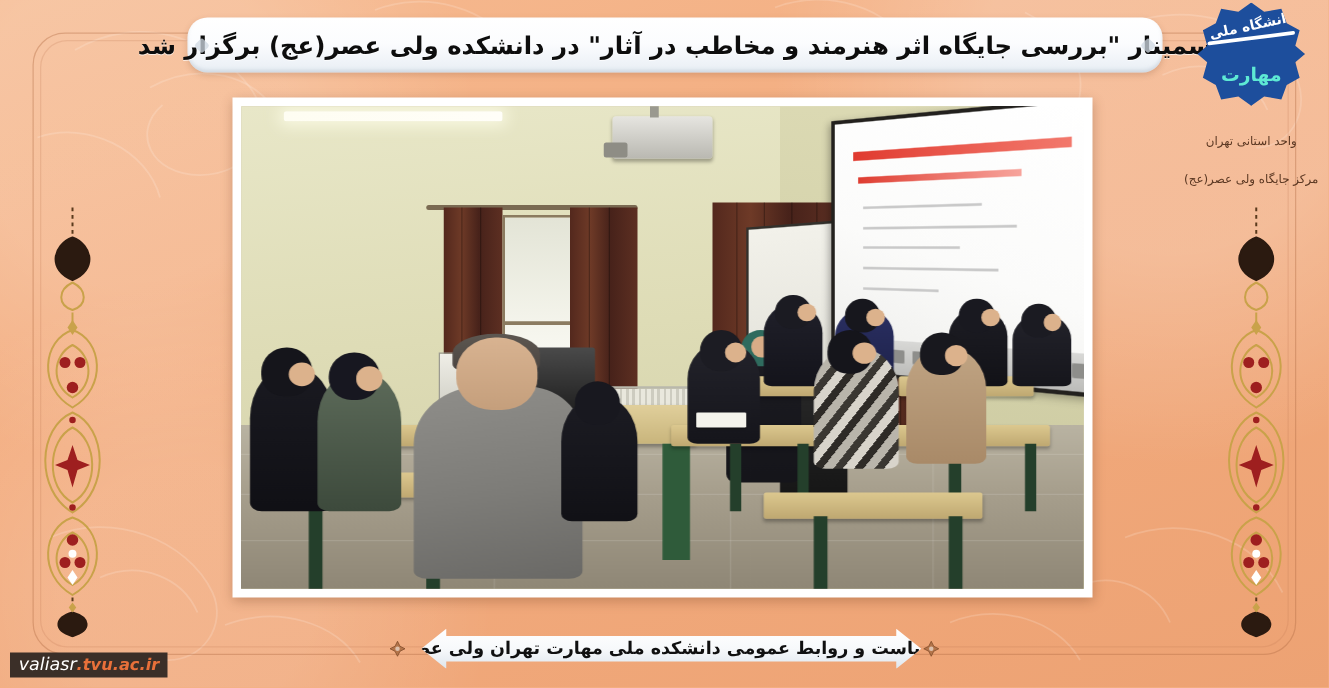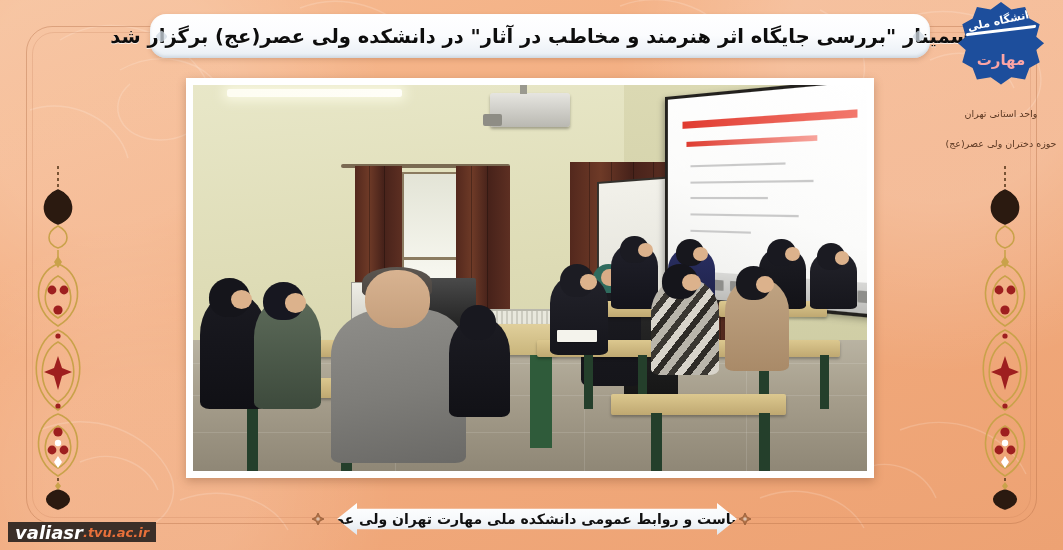--- a/index.html
+++ b/index.html
@@ -73,21 +73,21 @@
   }
   .logo-shield .lg-mid{
     position:absolute;top:27px;left:8px;right:8px;height:13px;
   }
   .logo-shield .lg-mid i{
     display:block;height:3px;background:#fff;border-radius:3px;
     transform:skewY(-7deg);
   }
   .logo-shield .lg-bot{
     position:absolute;bottom:16px;left:0;right:0;text-align:center;
-    color:#fca5a5;font-size:15px;font-weight:bold;direction:rtl;
+    color:#5eead4;font-size:15px;font-weight:bold;direction:rtl;
   }
   .logo-sub{
     margin-top:6px;text-align:center;direction:rtl;color:#4b2a16;
     font-size:9.5px;line-height:1.55;opacity:.9;
   }
   .logo-sub span{display:block;white-space:nowrap;margin-top:16px;}
 
   
   .ornament{position:absolute;top:160px;width:60px;height:350px;}
   .ornament.left{left:28px;}
@@ -214,21 +214,21 @@
   }
   .diamond-orn.left{left:311px;}
   .diamond-orn.right{right:311px;}
 
   
   #url-tag{
     position:absolute;left:8px;bottom:8px;height:20px;
     background:#3b2f28;display:flex;align-items:center;
     padding:0 7px;direction:ltr;
   }
-  #url-tag .u1{color:#ffffff;font-size:18px;font-weight:bold;font-style:italic;}
+  #url-tag .u1{color:#ffffff;font-size:14px;font-weight:normal;font-style:italic;}
   #url-tag .u2{color:#e8703a;font-size:13px;font-weight:bold;font-style:italic;}
 </style>
 </head>
 <body>
 
 <div id="stage">
 
   <svg class="swirls" viewBox="0 0 1063 550" preserveAspectRatio="none">
     <g fill="none" stroke="#ffffff" stroke-opacity="0.30" stroke-width="1.4">
       <path d="M60,40 C110,10 170,30 200,70 C225,104 200,140 160,140 C120,140 105,105 130,84"></path>
@@ -258,21 +258,21 @@
   <div id="logo">
     <div class="logo-shield">
       <span class="lg-top">دانشگاه ملی</span>
       <span class="lg-mid">
           <i></i>
         </span>
       <span class="lg-bot">مهارت</span>
     </div>
     <div class="logo-sub">
       <span>واحد استانی تهران</span>
-      <span>حوزه دختران ولی عصر(عج)</span>
+      <span>مرکز جایگاه ولی عصر(عج)</span>
     </div>
   </div>
 
   <svg class="ornament left" viewBox="0 0 60 350">
     <g stroke="#c9a24a" fill="none" stroke-width="1.6">
       <path d="M30,6 L30,28" stroke="#5a3a1c" stroke-dasharray="3 3"></path>
       <path d="M30,30 C14,36 10,56 30,64 C50,56 46,36 30,30 Z" fill="#2b1a10" stroke="#2b1a10"></path>
       <path d="M30,66 C18,72 18,84 30,88 C42,84 42,72 30,66 Z" stroke="#c9a24a"></path>
       <path d="M30,90 L30,104"></path>
       <path d="M30,104 C6,112 2,150 30,166 C58,150 54,112 30,104 Z"></path>

